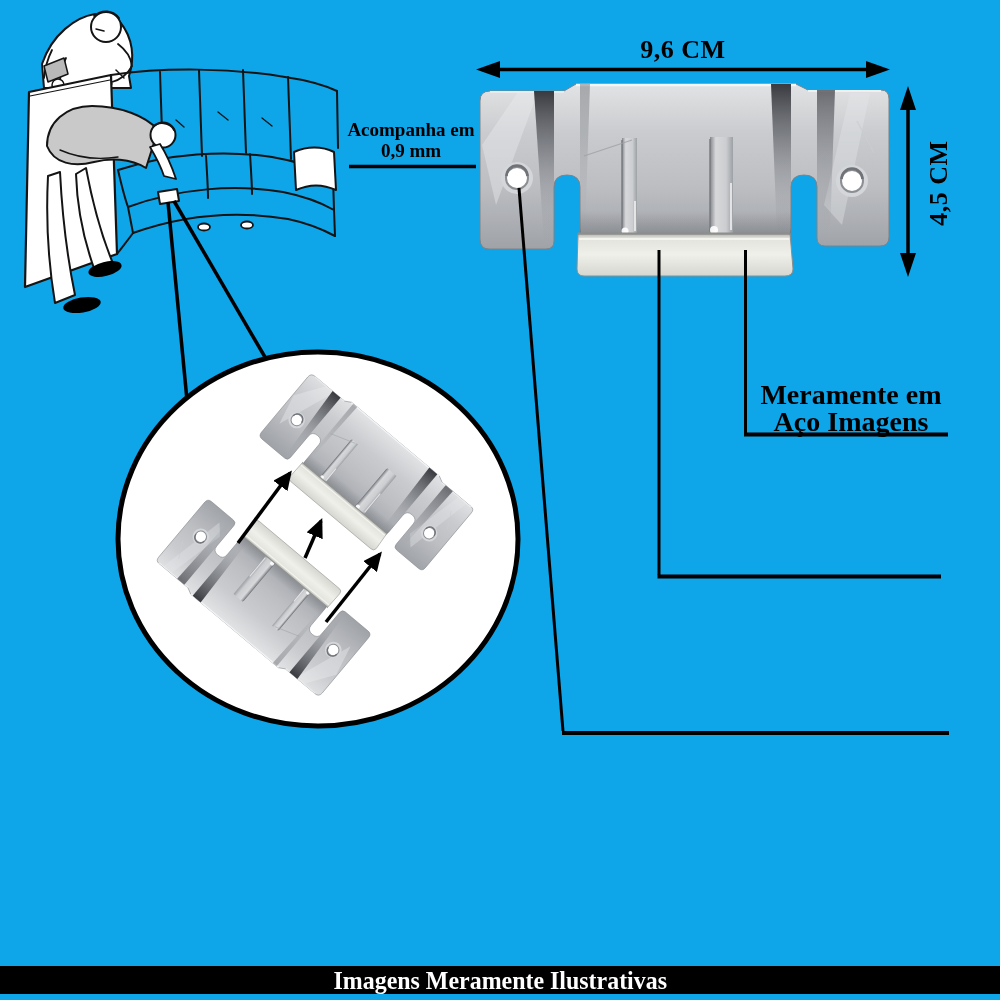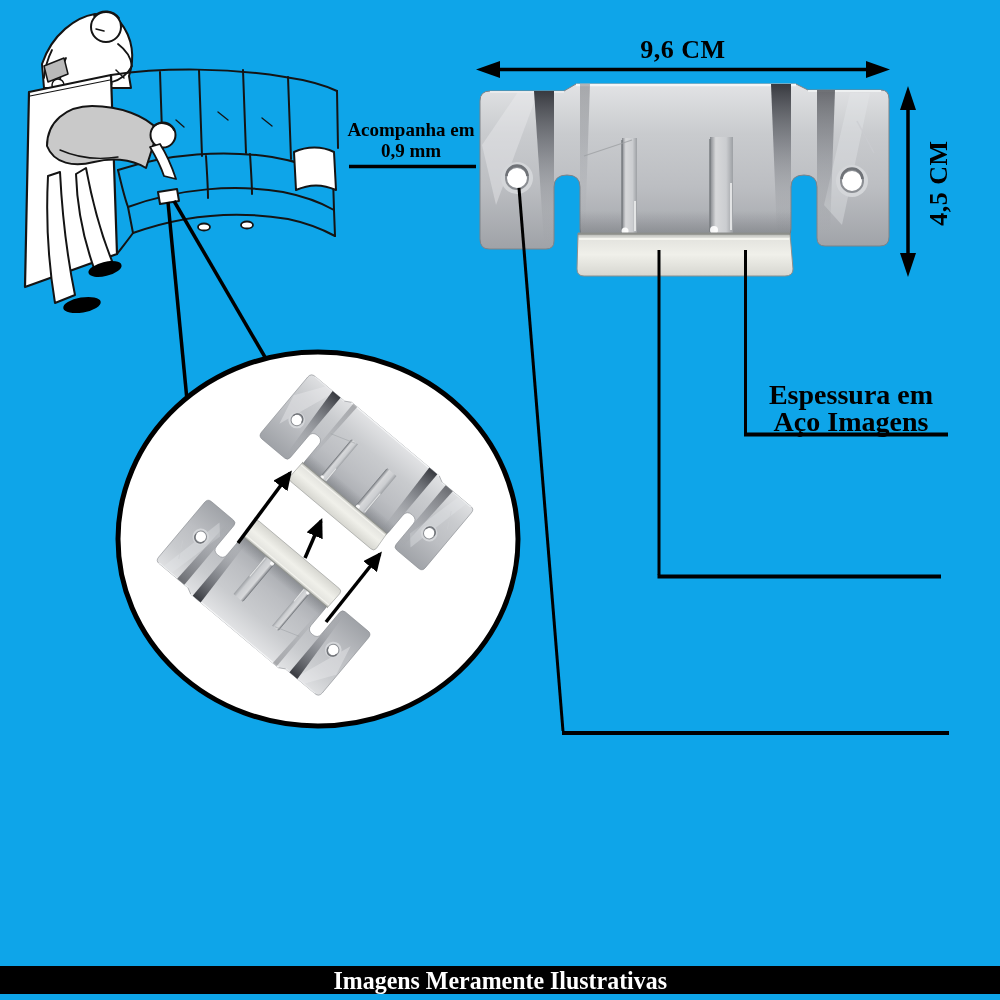--- a/index.html
+++ b/index.html
@@ -214,21 +214,21 @@
 <div class="lbl dim" id="dim-w" style="left:583px;top:37px;width:200px;">9,6 CM</div>
 
 <div class="lbl dim" id="dim-h" style="left:879px;top:170px;width:120px;height:26px;line-height:26px;">4,5 CM</div>
 
 <div class="lbl thickness" style="left:331px;top:119px;width:160px;">
   <div>Acompanha em</div>
   <div>0,9 mm</div>
 </div>
 
 <div class="lbl callout" style="left:745px;top:381px;width:212px;">
-  <div>Espessura em</div>
+  <div>Meramente em</div>
   <div>Aço Imagens</div>
 </div>
 
 
 
 <div id="footer-bar">
   <span id="footer-text">Imagens Meramente Ilustrativas</span>
 </div>
 
 </div>

